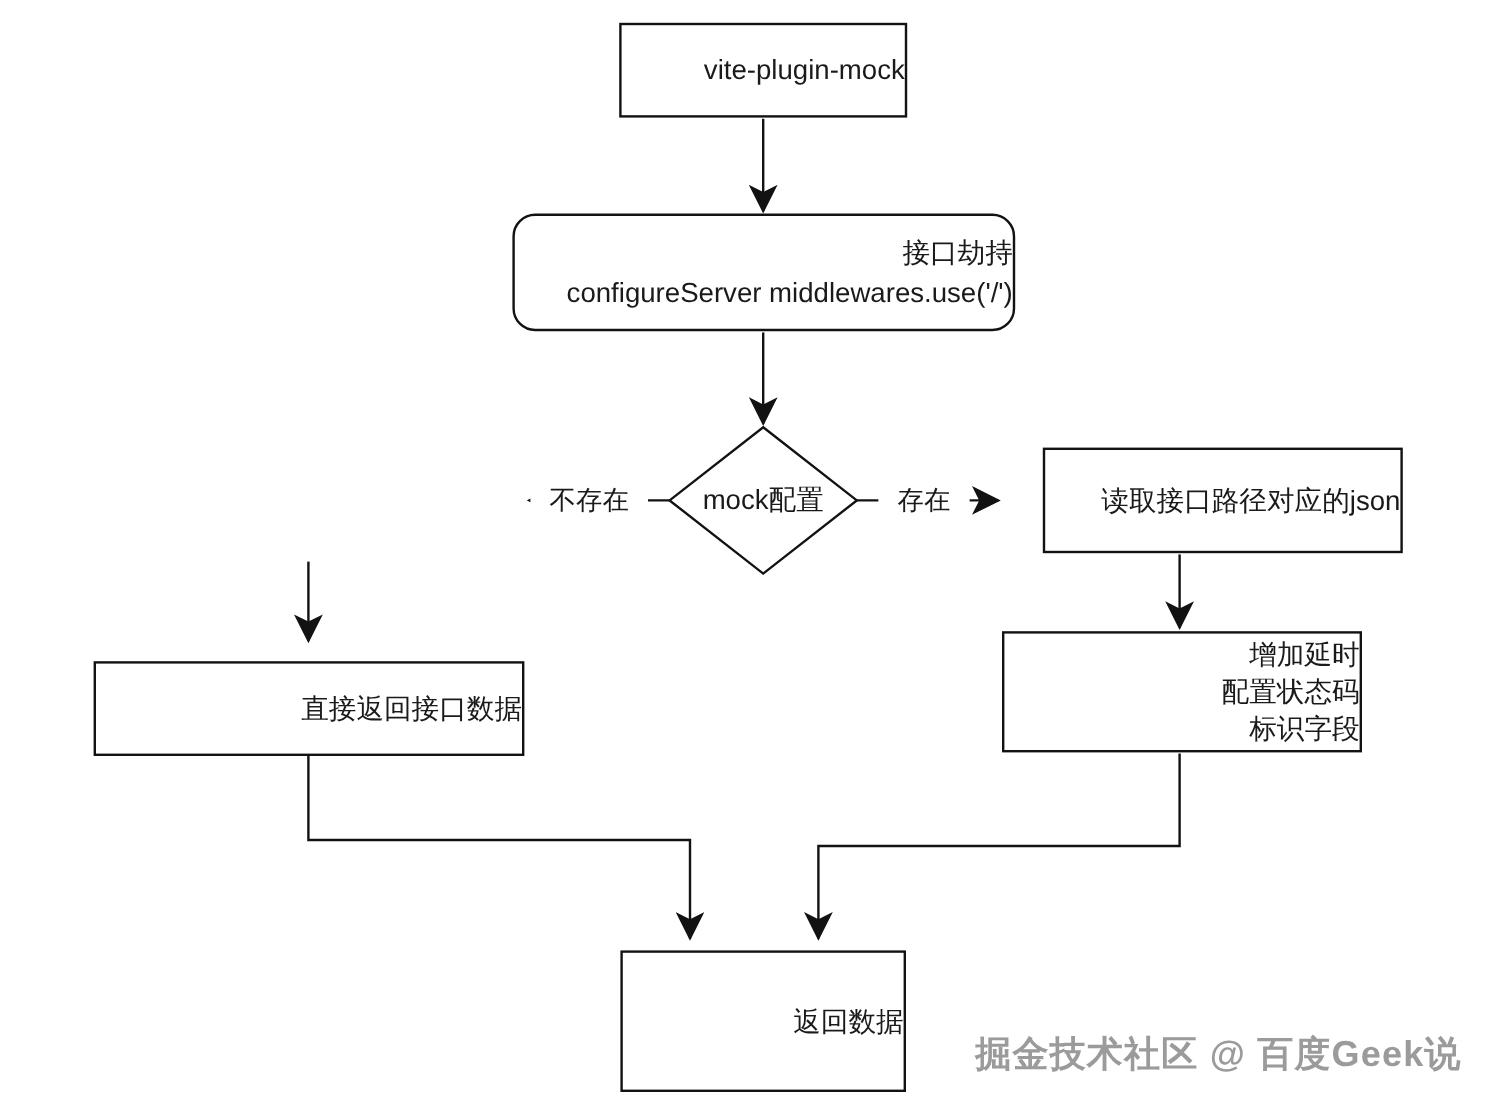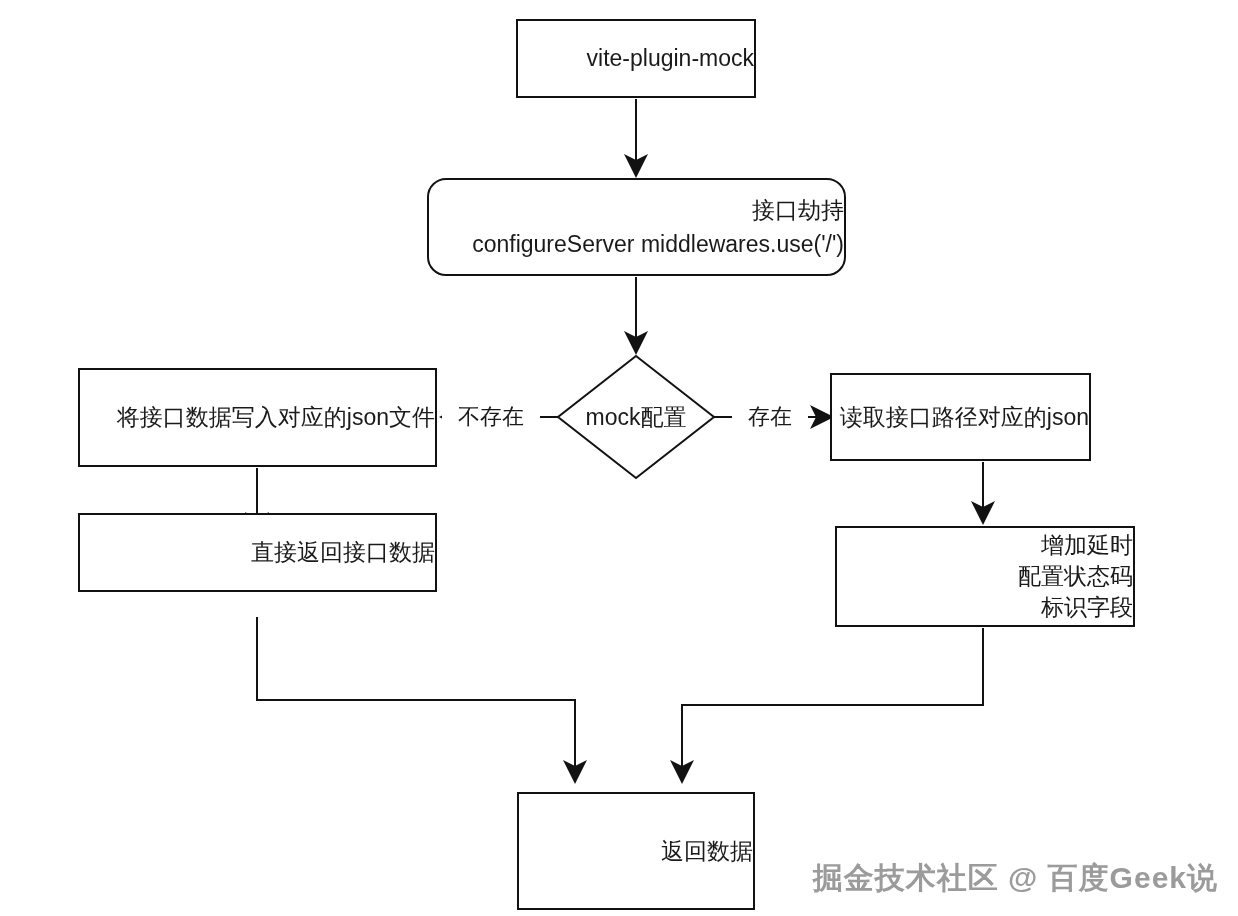--- a/index.html
+++ b/index.html
@@ -26,22 +26,22 @@
     align-items: flex-end;
     justify-content: center;
     text-align: center;
     font-size: 23px;
     color: #1a1a1a;
     line-height: 1.5;
   }
   .node-start        { left: 516px; top: 19px;  width: 240px; height: 79px;  }
   .node-intercept    { left: 427px; top: 178px; width: 419px; height: 98px; border-radius: 19px;  }
   .node-write-json   { left: 78px;  top: 368px; width: 359px; height: 99px;  }
-  .node-read-json    { left: 830px; top: 373px; width: 261px; height: 88px;  }
-  .node-return-direct{ left: 78px;  top: 513px; width: 359px; height: 79px;  }
+  .node-read-json    { left: 869px; top: 373px; width: 300px; height: 88px;  }
+  .node-return-direct{ left: 78px;  top: 551px; width: 359px; height: 79px;  }
   .node-enhance      { left: 835px; top: 526px; width: 300px; height: 101px; line-height: 1.35; padding-left: 33px; }
   .node-return-data  { left: 517px; top: 792px; width: 238px; height: 118px; }
   .diamond-label {
     position: absolute;
     left: 636px; top: 417px;
     transform: translate(-50%, -50%);
     font-size: 23px;
     color: #1a1a1a;
     white-space: nowrap;
   }
@@ -104,23 +104,20 @@
   <div class="node node-intercept">
     <span>接口劫持</span>
     <span>configureServer middlewares.use('/')</span>
   </div>
 
   <div class="diamond-label">mock配置</div>
 
   <div class="edge-label edge-label-no">不存在</div>
   <div class="edge-label edge-label-yes">存在</div>
 
-  <div class="node node-write-json">
-    <span>将接口数据写入对应的json文件</span>
-  </div>
 
   <div class="node node-read-json">
     <span>读取接口路径对应的json</span>
   </div>
 
   <div class="node node-return-direct">
     <span>直接返回接口数据</span>
   </div>
 
   <div class="node node-enhance">

